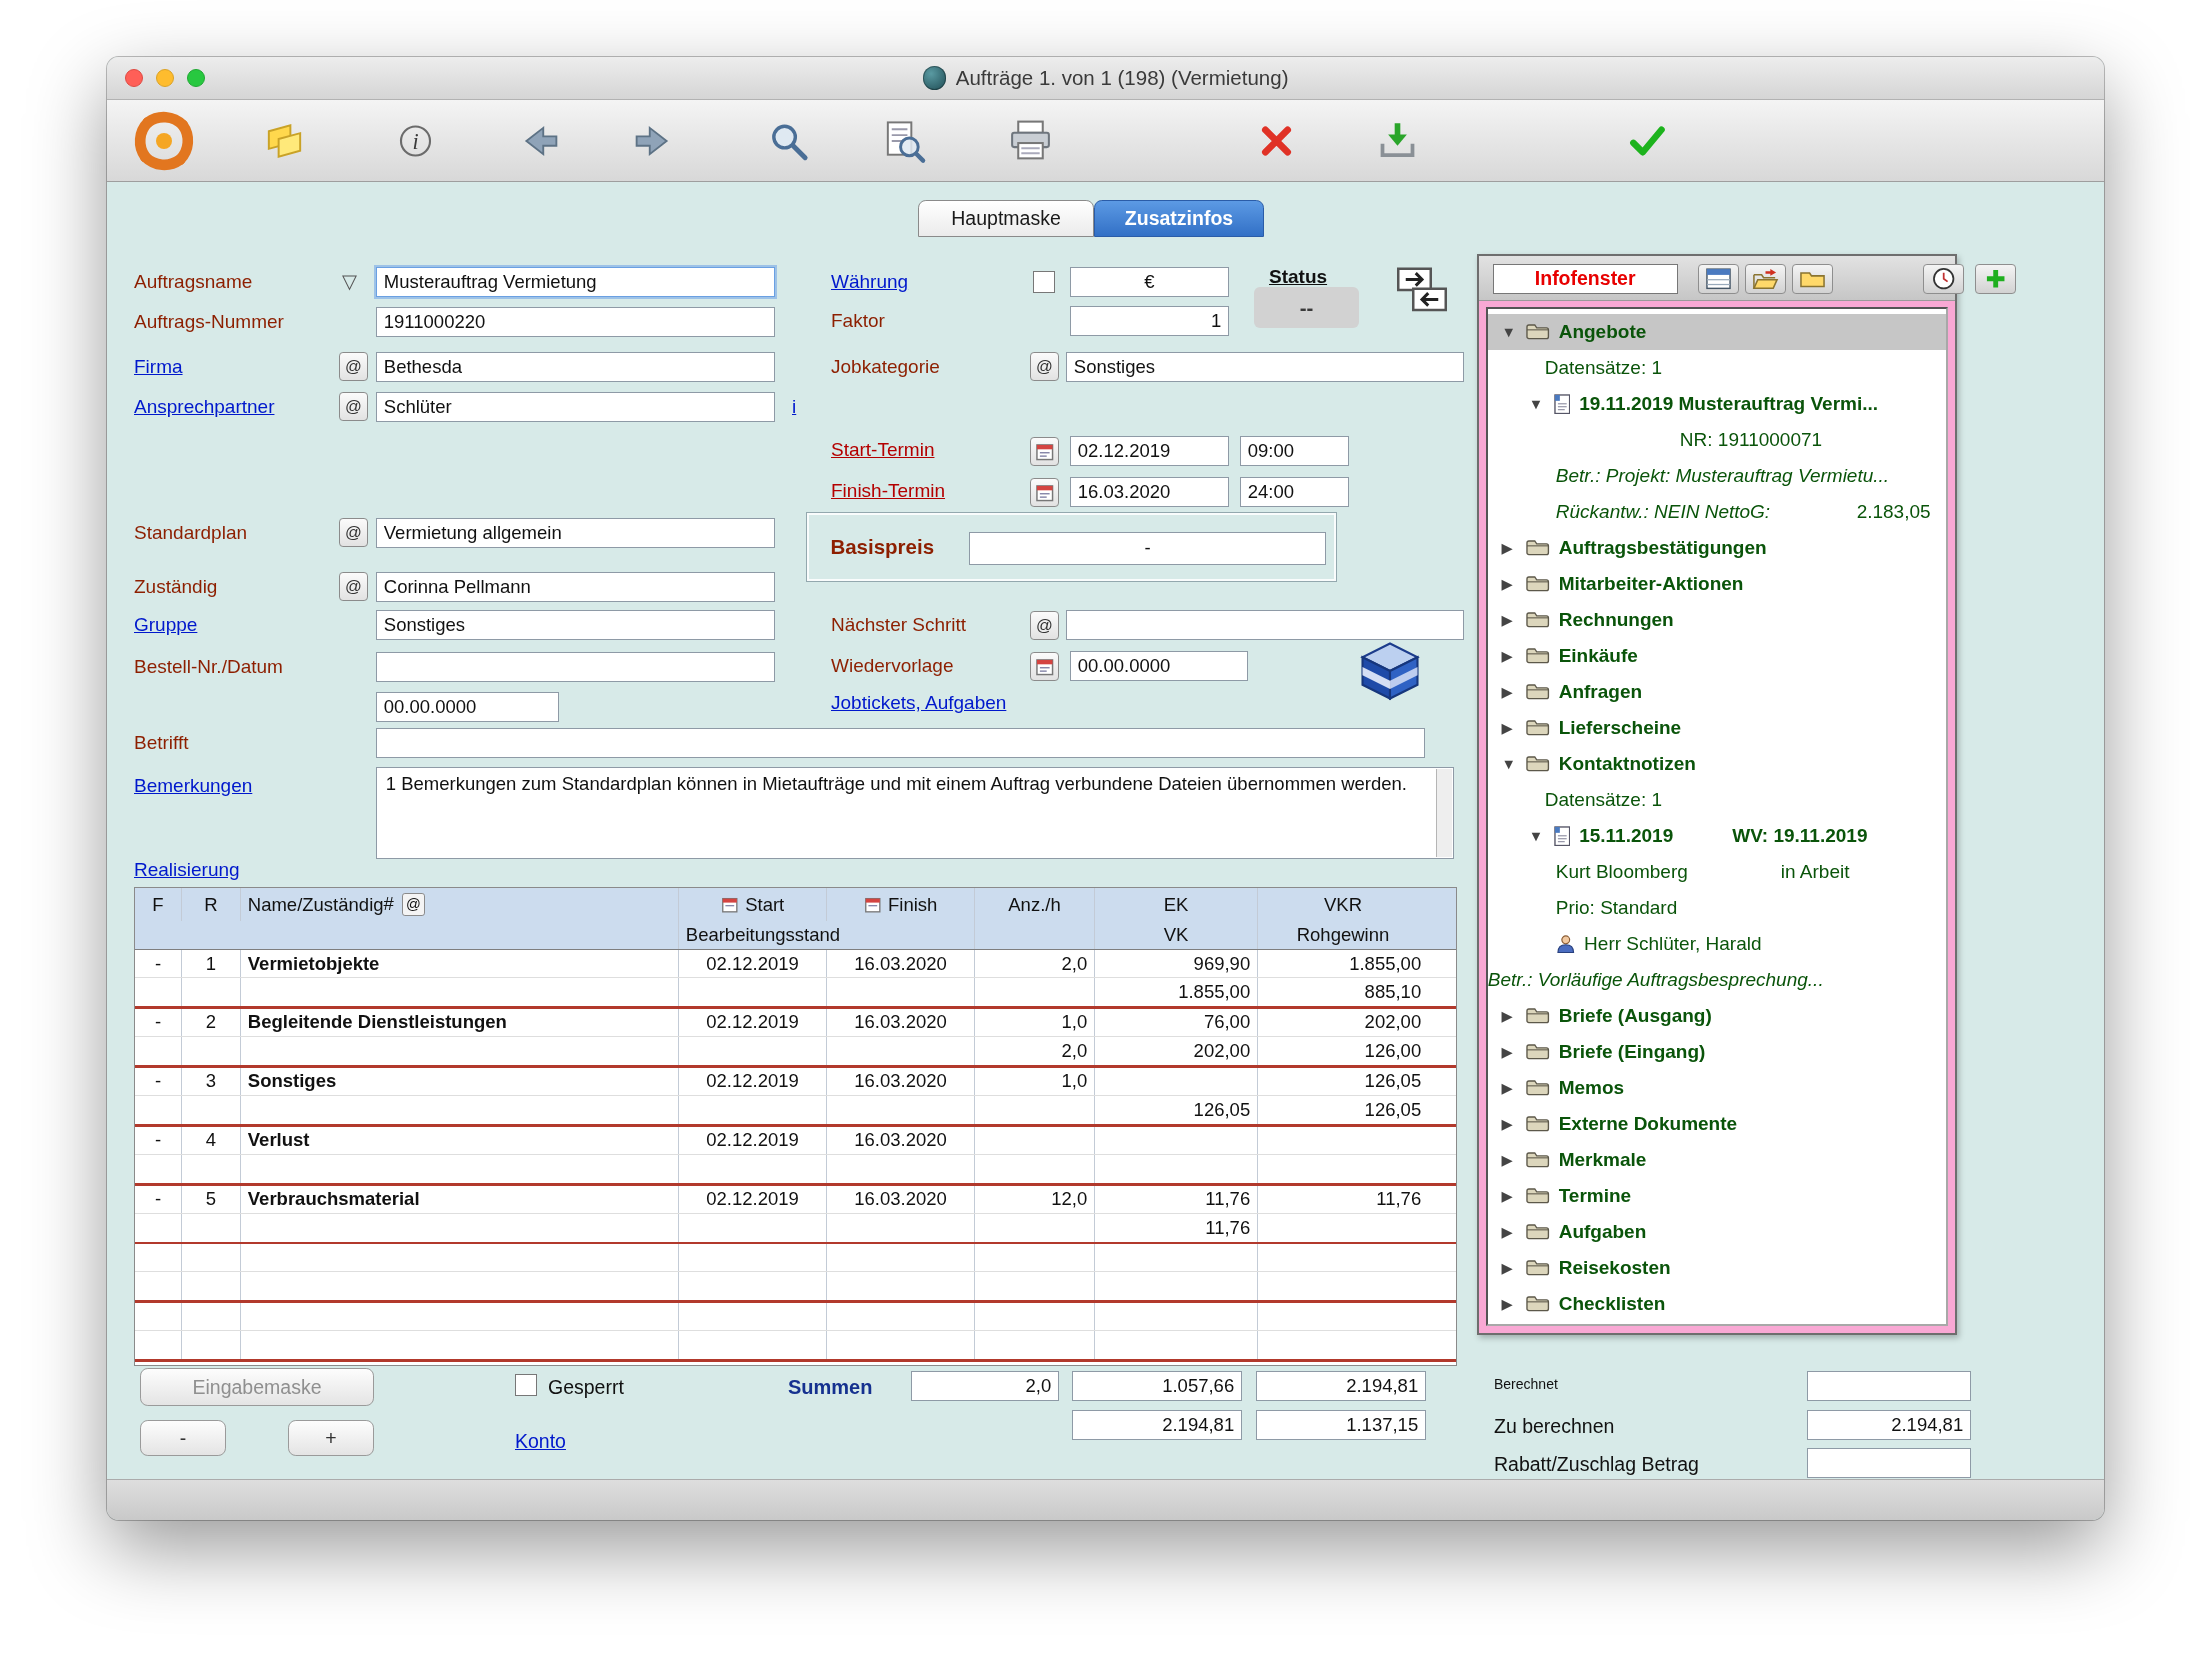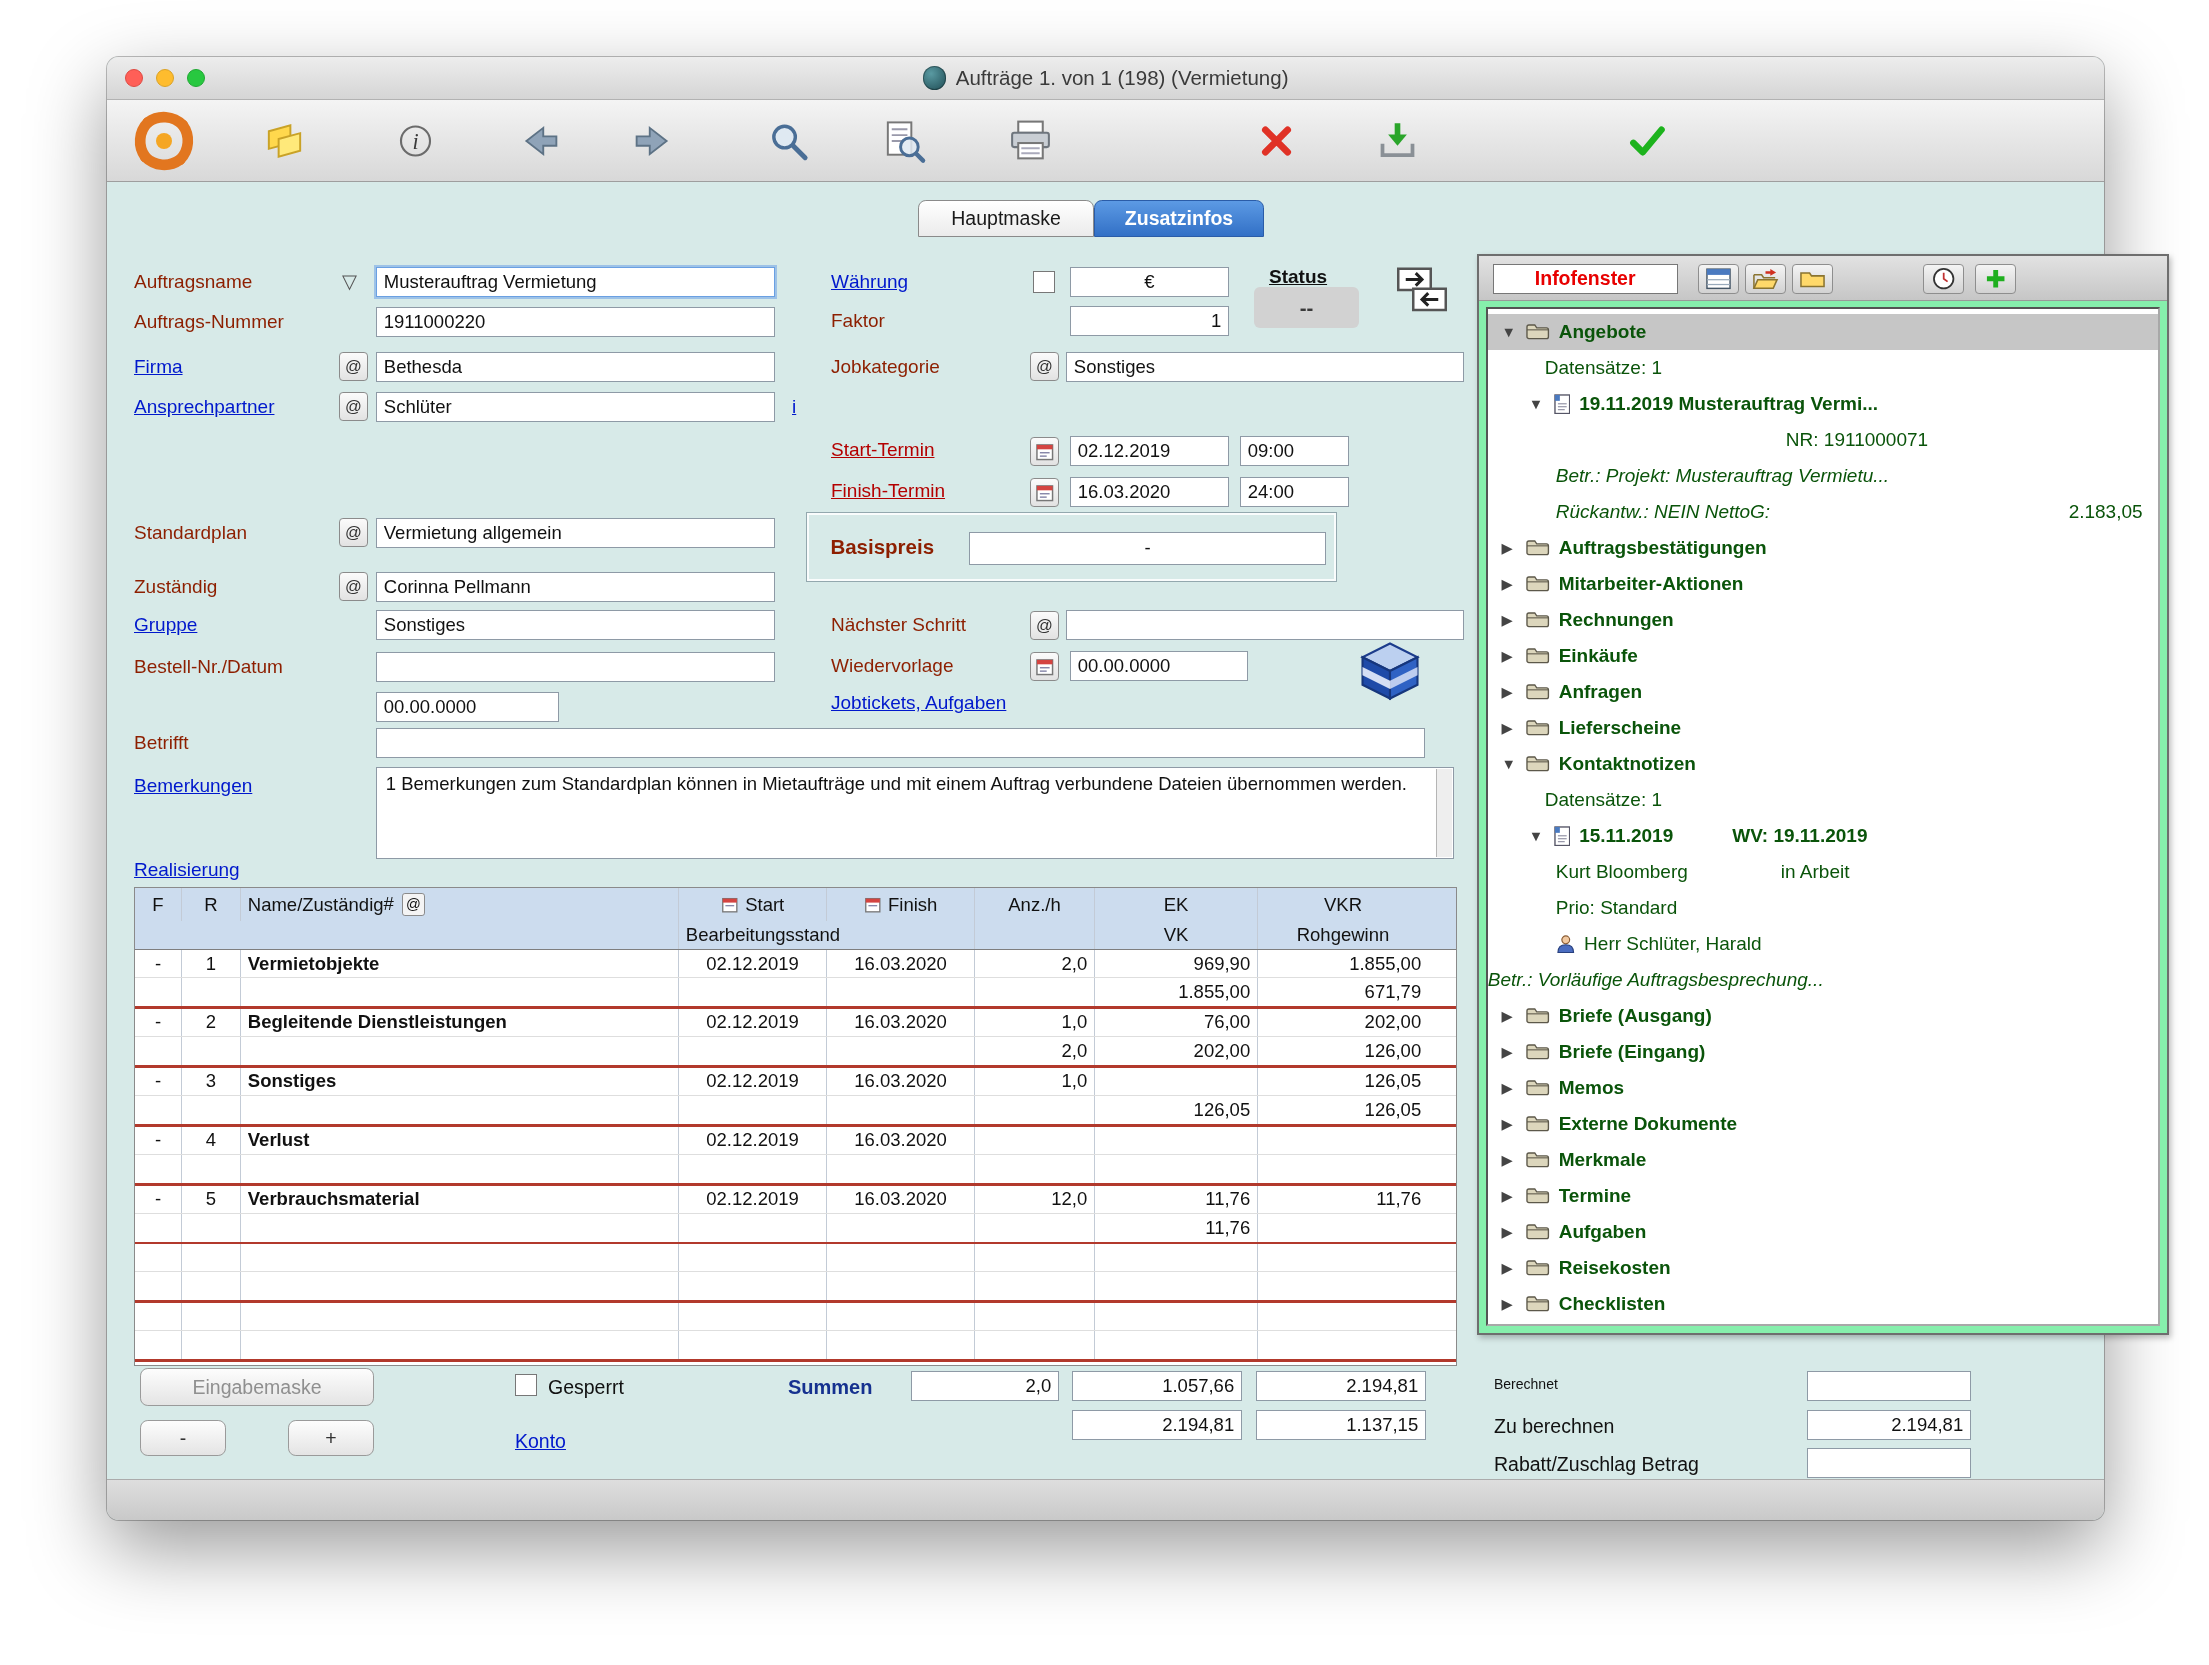--- a/index.html
+++ b/index.html
@@ -64,21 +64,21 @@
   .w-vkr{width:170px;justify-content:flex-end;border-right:none}
   .name-h{justify-content:flex-start}
   .h-right{display:flex;align-items:center;gap:7.8px}
   .at-box{border:1px solid #8b8b8b;background:#f4f4f4;border-radius:2.9px;width:23.4px;height:22.4px;display:flex;align-items:center;justify-content:center;font-size:14.6px}
   .tbody{position:absolute;left:0;top:62px;right:0;bottom:0;overflow:hidden}
   .trow{display:flex;height:28px;background:#fff}
   .trow.first{border-bottom:1px solid #dedede}
   .tname{font-weight:bold}
   .redline{height:2.9px;background:var(--rule-red,#b2392c)}
   
-  .infopanel{position:absolute;left:1370px;top:72px;width:692px;height:1081px;background:#86efac;border:2px solid #6e6e6e;box-shadow:2px 2.9px 5.9px rgba(0,0,0,.25)}
+  .infopanel{position:absolute;left:1370px;top:72px;width:480px;height:1081px;background:#f9a8d4;border:2px solid #6e6e6e;box-shadow:2px 2.9px 5.9px rgba(0,0,0,.25)}
   .ip-header{position:absolute;left:0;top:0;right:0;height:45px;background:linear-gradient(#e2e2e2,#c6c6c6);border-bottom:1px solid #9a9a9a}
   .ip-title{position:absolute;left:13.7px;top:7.8px;width:185px;height:30px;background:#fff;border:1px solid #777;display:flex;align-items:center;justify-content:center;color:var(--info-title-red,#e80000);font-weight:bold;font-size:19.5px;cursor:pointer}
   .ip-btn{position:absolute;top:7.8px;width:41px;height:30px;background:linear-gradient(#f4f4f4,#d2d2d2);border:1px solid #8e8e8e;border-radius:3.9px;display:flex;align-items:center;justify-content:center;cursor:pointer}
   .ip-tree{position:absolute;left:6.8px;top:51px;right:6.8px;bottom:6.8px;background:#fff;border:2px inset #a8a8a8;overflow:hidden;padding-top:4.9px}
   .trow2{height:36px;display:flex;align-items:center;font-size:19px;color:var(--tree-green,#0a540a);white-space:nowrap;cursor:pointer}
   .trow2.hl{background:#c6c6c6}
   .arr{width:25px;font-size:14.6px;color:#444;flex:0 0 25px}
   .b{font-weight:bold}
   .i{font-style:italic}
   .ticon{margin-right:8.8px;display:flex;flex:0 0 auto}
@@ -369,21 +369,21 @@
             <div class="tc w-vkr">1.855,00</div>
           </div>
           <div class="trow">
             <div class="tc w-f"></div>
             <div class="tc w-r"></div>
             <div class="tc w-name"></div>
             <div class="tc w-date"></div>
             <div class="tc w-date"></div>
             <div class="tc w-anz"></div>
             <div class="tc w-ek">1.855,00</div>
-            <div class="tc w-vkr">671,79</div>
+            <div class="tc w-vkr">885,10</div>
           </div>
           <div class="redline"></div>
           <div class="trow first">
             <div class="tc w-f">-</div>
             <div class="tc w-r">2</div>
             <div class="tc w-name tname">Begleitende Dienstleistungen</div>
             <div class="tc w-date">02.12.2019</div>
             <div class="tc w-date">16.03.2020</div>
             <div class="tc w-anz">1,0</div>
             <div class="tc w-ek">76,00</div>

